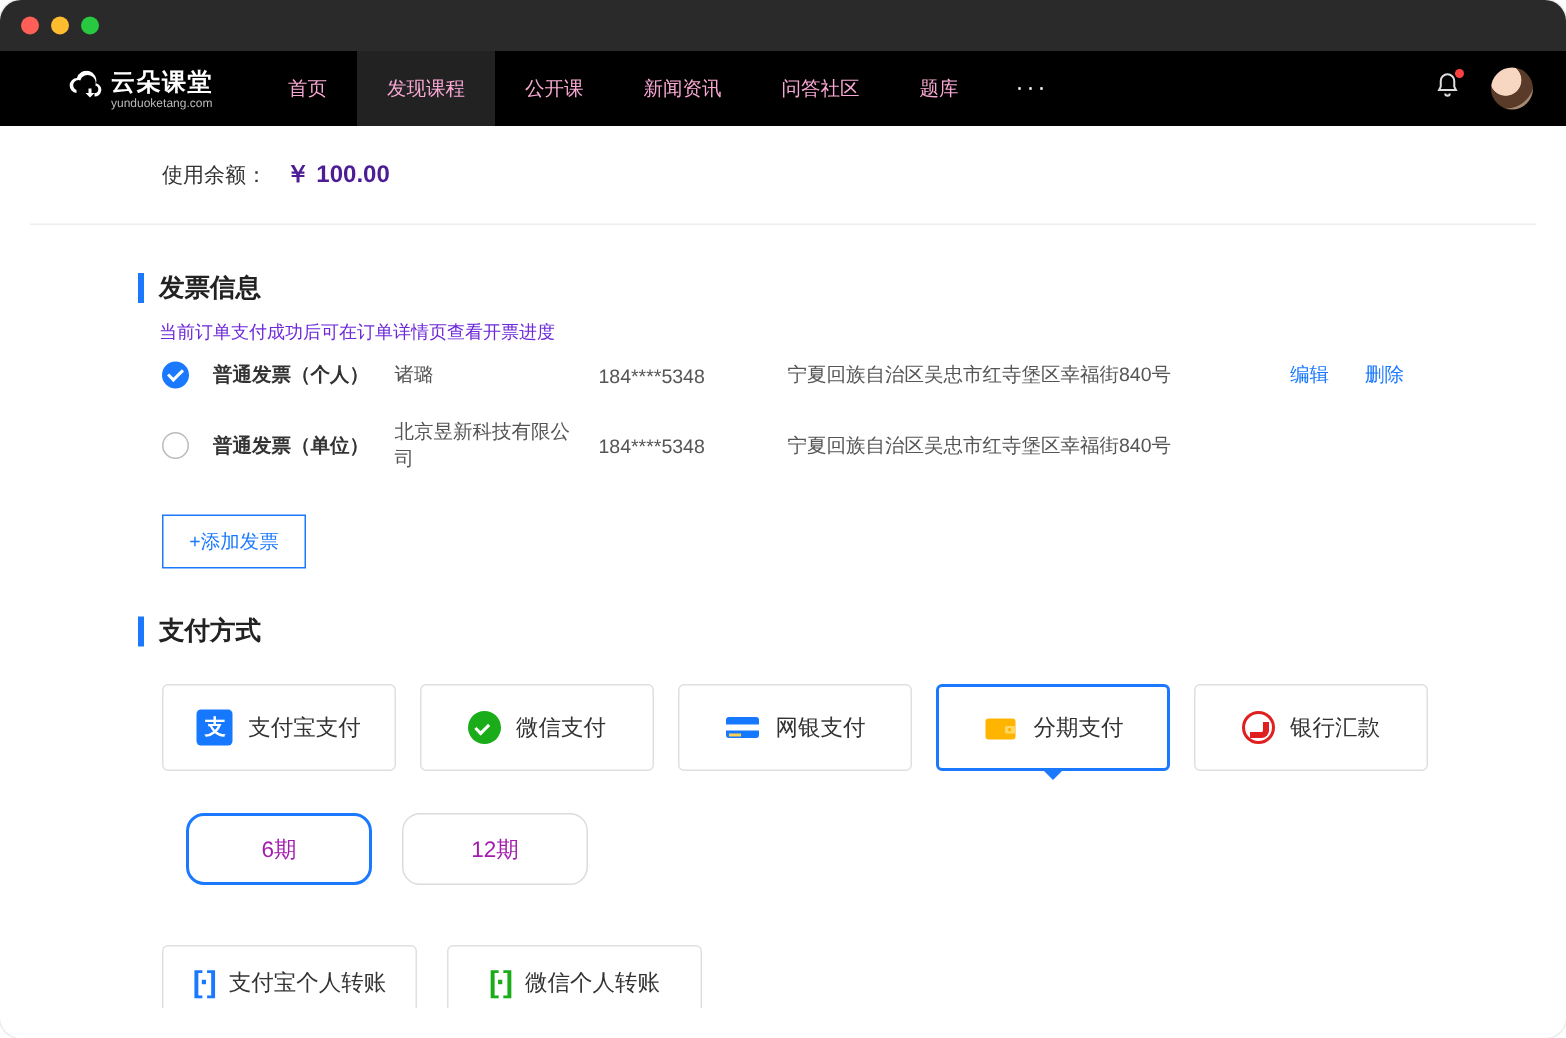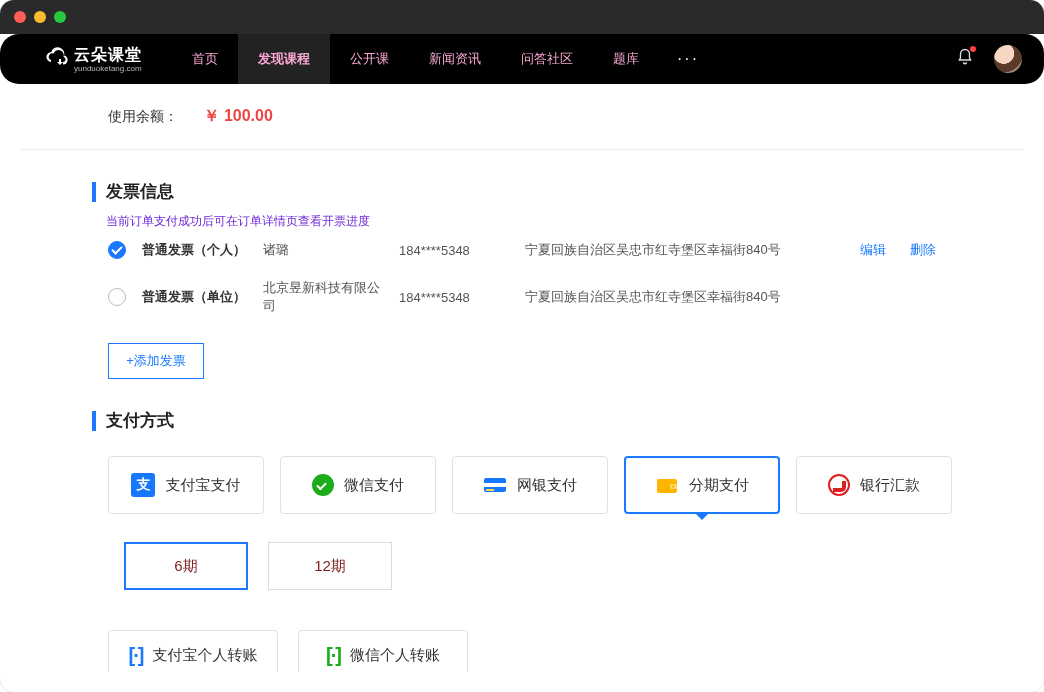--- a/index.html
+++ b/index.html
@@ -26,21 +26,20 @@
   .dot.red { background:#ff5f57; }
   .dot.yellow { background:#febc2e; }
   .dot.green { background:#28c840; }
 
   .topnav {
     height: 50px;
     background: #000;
     display: flex;
     align-items: center;
     padding: 0 22px 0 44px;
-    border-radius: 19px;
   }
   .logo {
     display: flex;
     align-items: center;
     gap: 6px;
     color: #fff;
     margin-right: 30px;
   }
   .logo-mark {
     width: 24px; height: 24px;
@@ -51,36 +50,36 @@
   .nav-items { display: flex; }
   .nav-item {
     color: #f9a8d4;
     font-size: 13px;
     padding: 0 20px;
     height: 50px;
     display: flex;
     align-items: center;
     cursor: pointer;
   }
-  .nav-item.active { background: #222; font-weight: bold; }
+  .nav-item.active { background: #222; }
   .nav-more { color:#fff; padding:0 18px; display:flex; align-items:center; font-size:16px; letter-spacing:2px; cursor:pointer;}
   .nav-right { margin-left:auto; display:flex; align-items:center; gap:20px; }
   .bell { position:relative; color:#ddd; cursor:pointer;}
   .bell-dot { position:absolute; top:-2px; right:-2px; width:6px; height:6px; background:#ff4040; border-radius:50%; }
   .avatar { width:28px; height:28px; border-radius:50%; background: radial-gradient(circle at 35% 30%, #f7d7c1 0 38%, #5a3a28 40% 70%, #a58a72 72%); cursor:pointer;}
 
   .page {
     position:absolute;
     left:20px; right:20px; top:84px; bottom:20px;
     overflow: hidden;
     background:#fff;
   }
   .balance-bar { padding: 22px 88px; border-bottom:1px solid #eee;}
   .balance-label { font-size:14px; color:#333;}
-  .balance-value { color:#ef4444; font-weight:600; margin-left:21px;}
+  .balance-value { color:#4c1d95; font-weight:600; margin-left:8px;}
 
   .section { padding: 0 72px; }
   .section-head { display:flex; align-items:center; margin-top:30px; }
   .title-bar { width:4px; height:20px; background:#1b79ff; margin-right:10px;}
   .section-title { font-size:17px; font-weight:600; color:#222;}
   .section-sub { font-size:12px; color:#6d28d9; margin:10px 0 1px 14px;}
 
   .invoice-row { display:flex; align-items:center; gap:16px; font-size:13px; color:#555; padding:10px 16px; }
   .radio { width:18px; height:18px; border-radius:50%; border:1.5px solid #bbb; display:flex; align-items:center; justify-content:center; flex-shrink:0; cursor:pointer;}
   .radio.checked { background:#1b79ff; border-color:#1b79ff; }
@@ -115,23 +114,23 @@
   }
   .pay-icon { width:24px; height:24px; display:flex; align-items:center; justify-content:center;}
   .icon-alipay { background:#1677ff; color:#fff; border-radius:3px; font-size:14px; font-weight:700;}
   .icon-wechat { width:22px; height:22px; background:#1aad19; border-radius:50%; position:relative;}
   .icon-wechat::after{ content:""; position:absolute; left:5px; top:8px; width:7px; height:4px; border-left:2.3px solid #fff; border-bottom:2.3px solid #fff; transform:rotate(-45deg);}
   .icon-bank { width:22px; height:22px; border:2.5px solid #e02020; border-radius:50%; position:relative;}
   .icon-bank::after{ content:""; position:absolute; left:3px; top:5px; width:9px; height:7px; border-right:4px solid #e02020; border-bottom:4px solid #e02020; border-radius:0 0 5px 0;}
 
   .period-row { display:flex; gap:20px; margin:28px 0 0 32px;}
   .period {
-    width:124px; height:48px; border:1px solid #dcdcdc; border-radius:0;
+    width:124px; height:48px; border:1px solid #dcdcdc; border-radius:12px;
     display:flex; align-items:center; justify-content:center;
-    font-size:15px; color:#7f1d1d; cursor:pointer;
+    font-size:15px; color:#a21caf; cursor:pointer;
   }
   .period.selected { border:2px solid #1b79ff;}
 
   .transfer-row { display:flex; gap:20px; margin:40px 0 0 16px;}
   .transfer-card {
     width:170px; height:50px; border:1px solid #e0e0e0; border-radius:4px;
     display:flex; align-items:center; justify-content:center; gap:10px;
     font-size:15px; color:#333; cursor:pointer;
   }
   .bracket { font-size:20px; font-weight:700; letter-spacing:-2px;}

